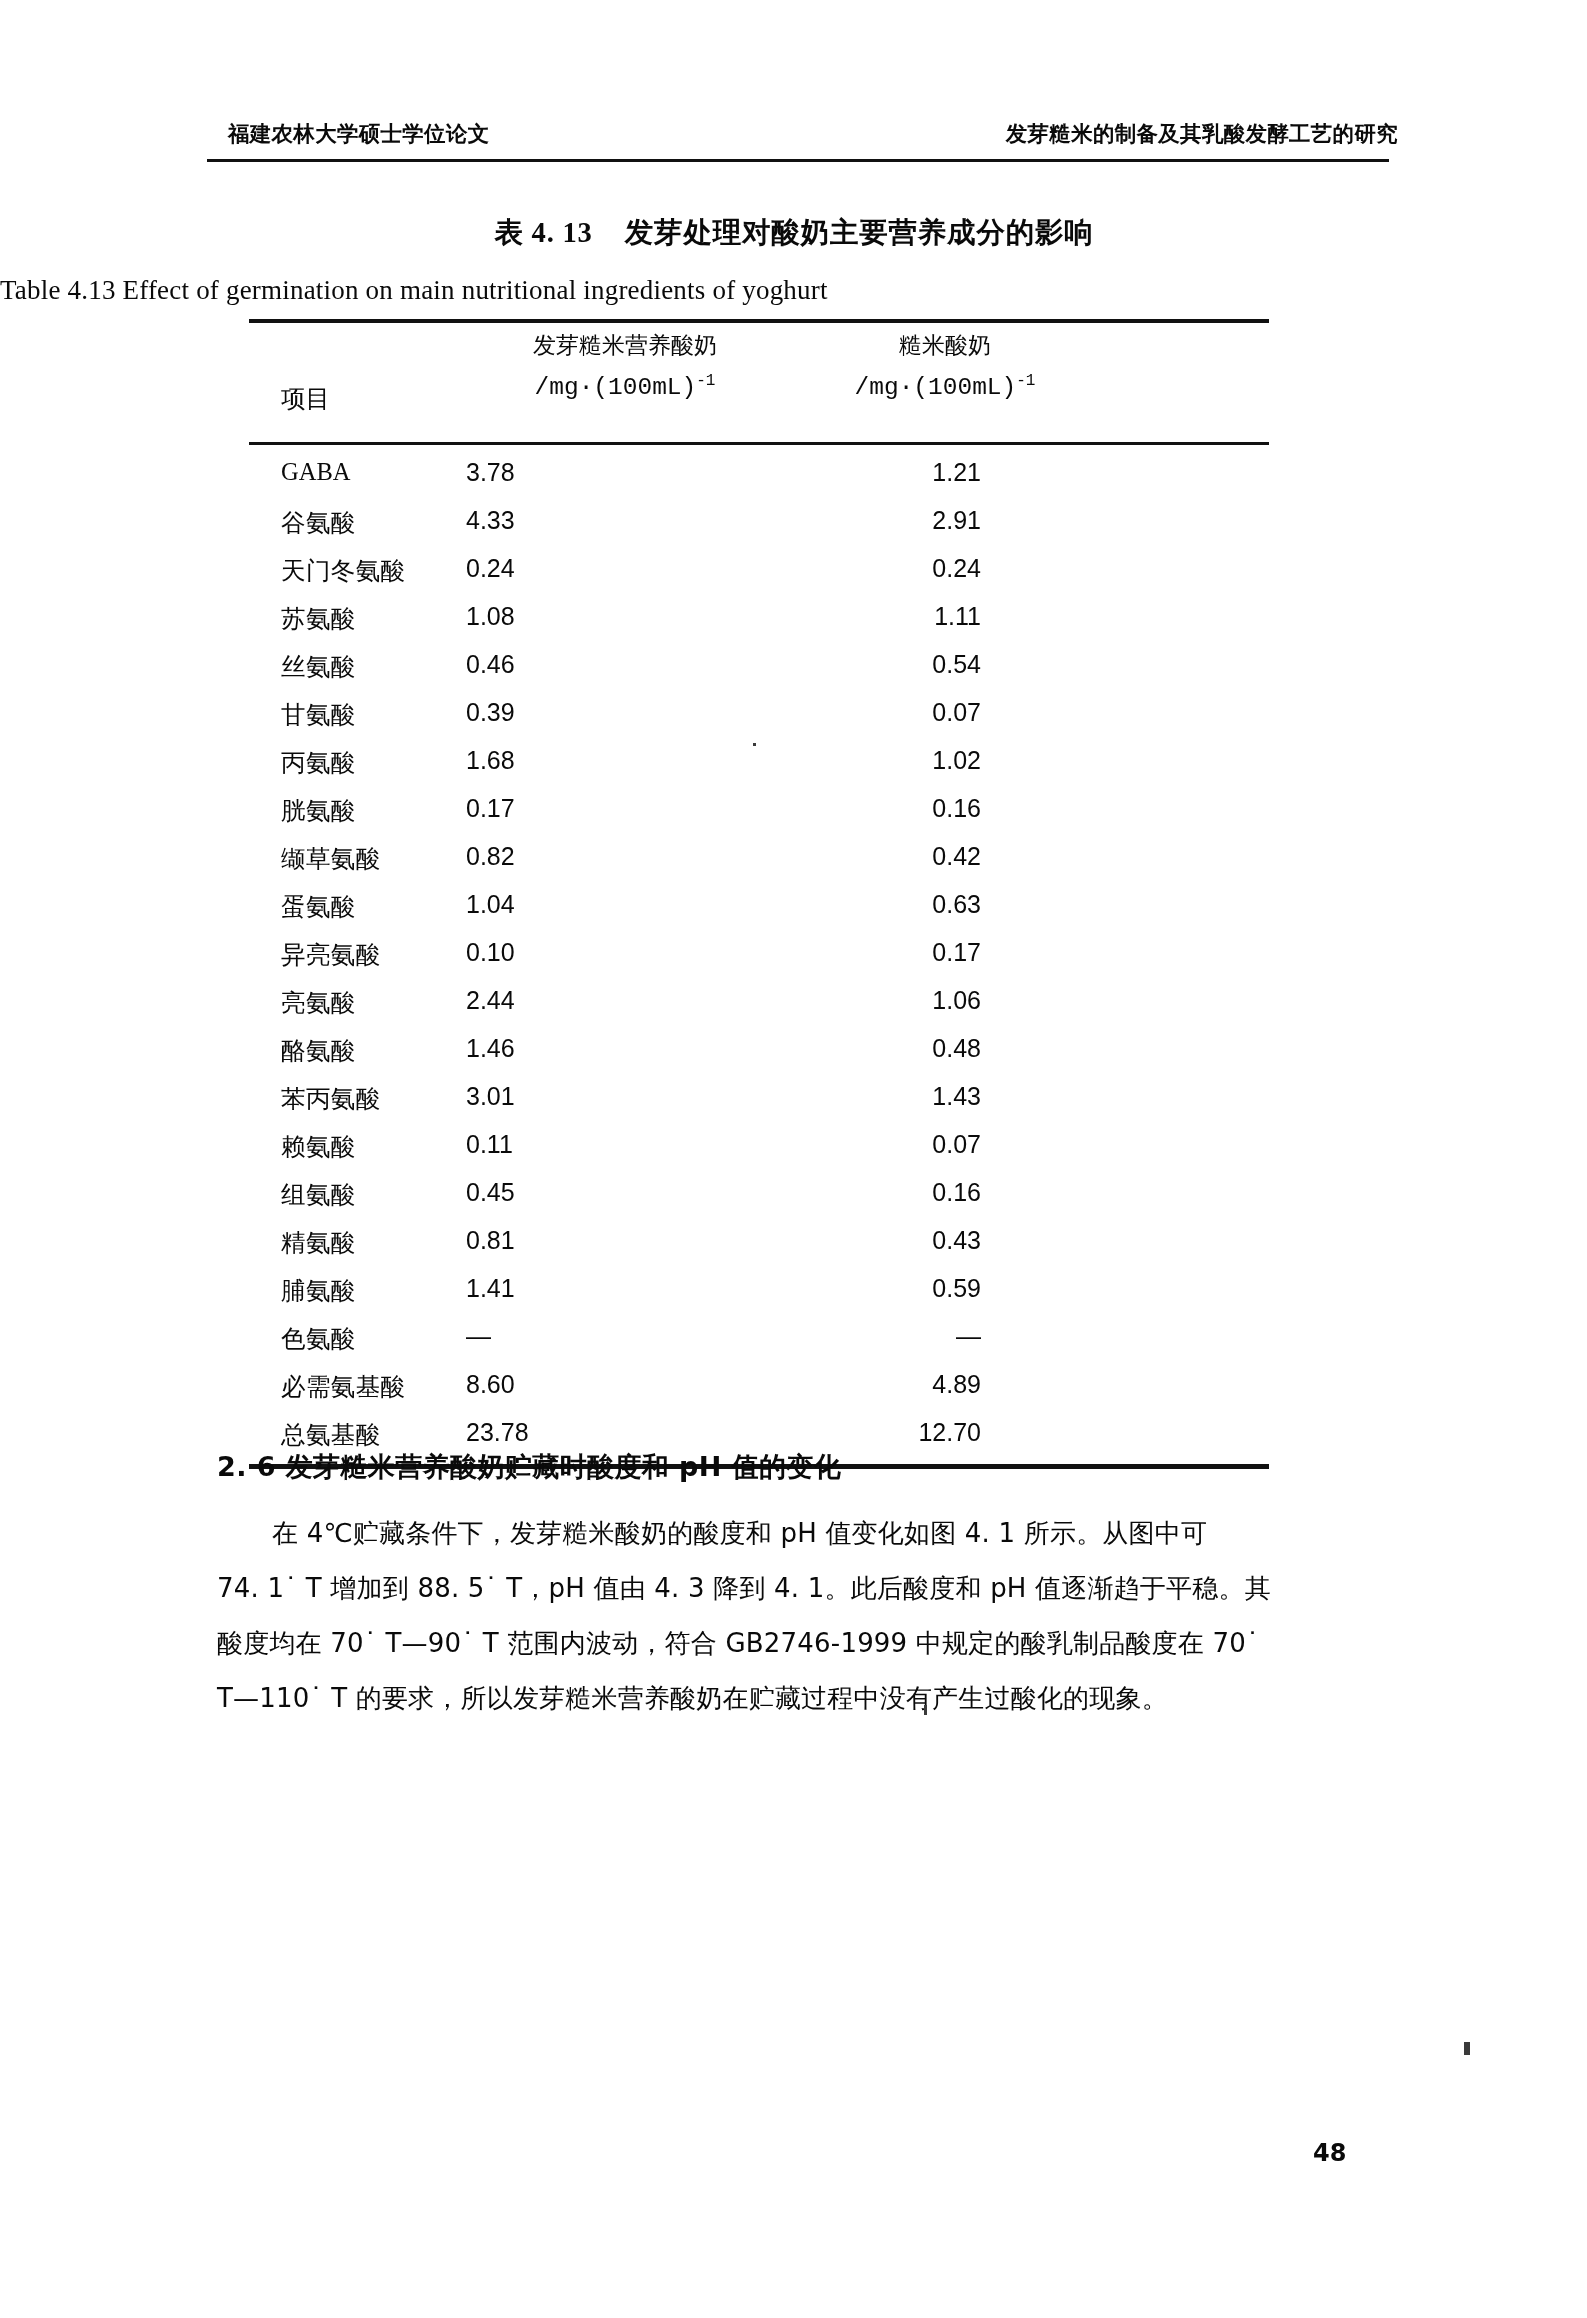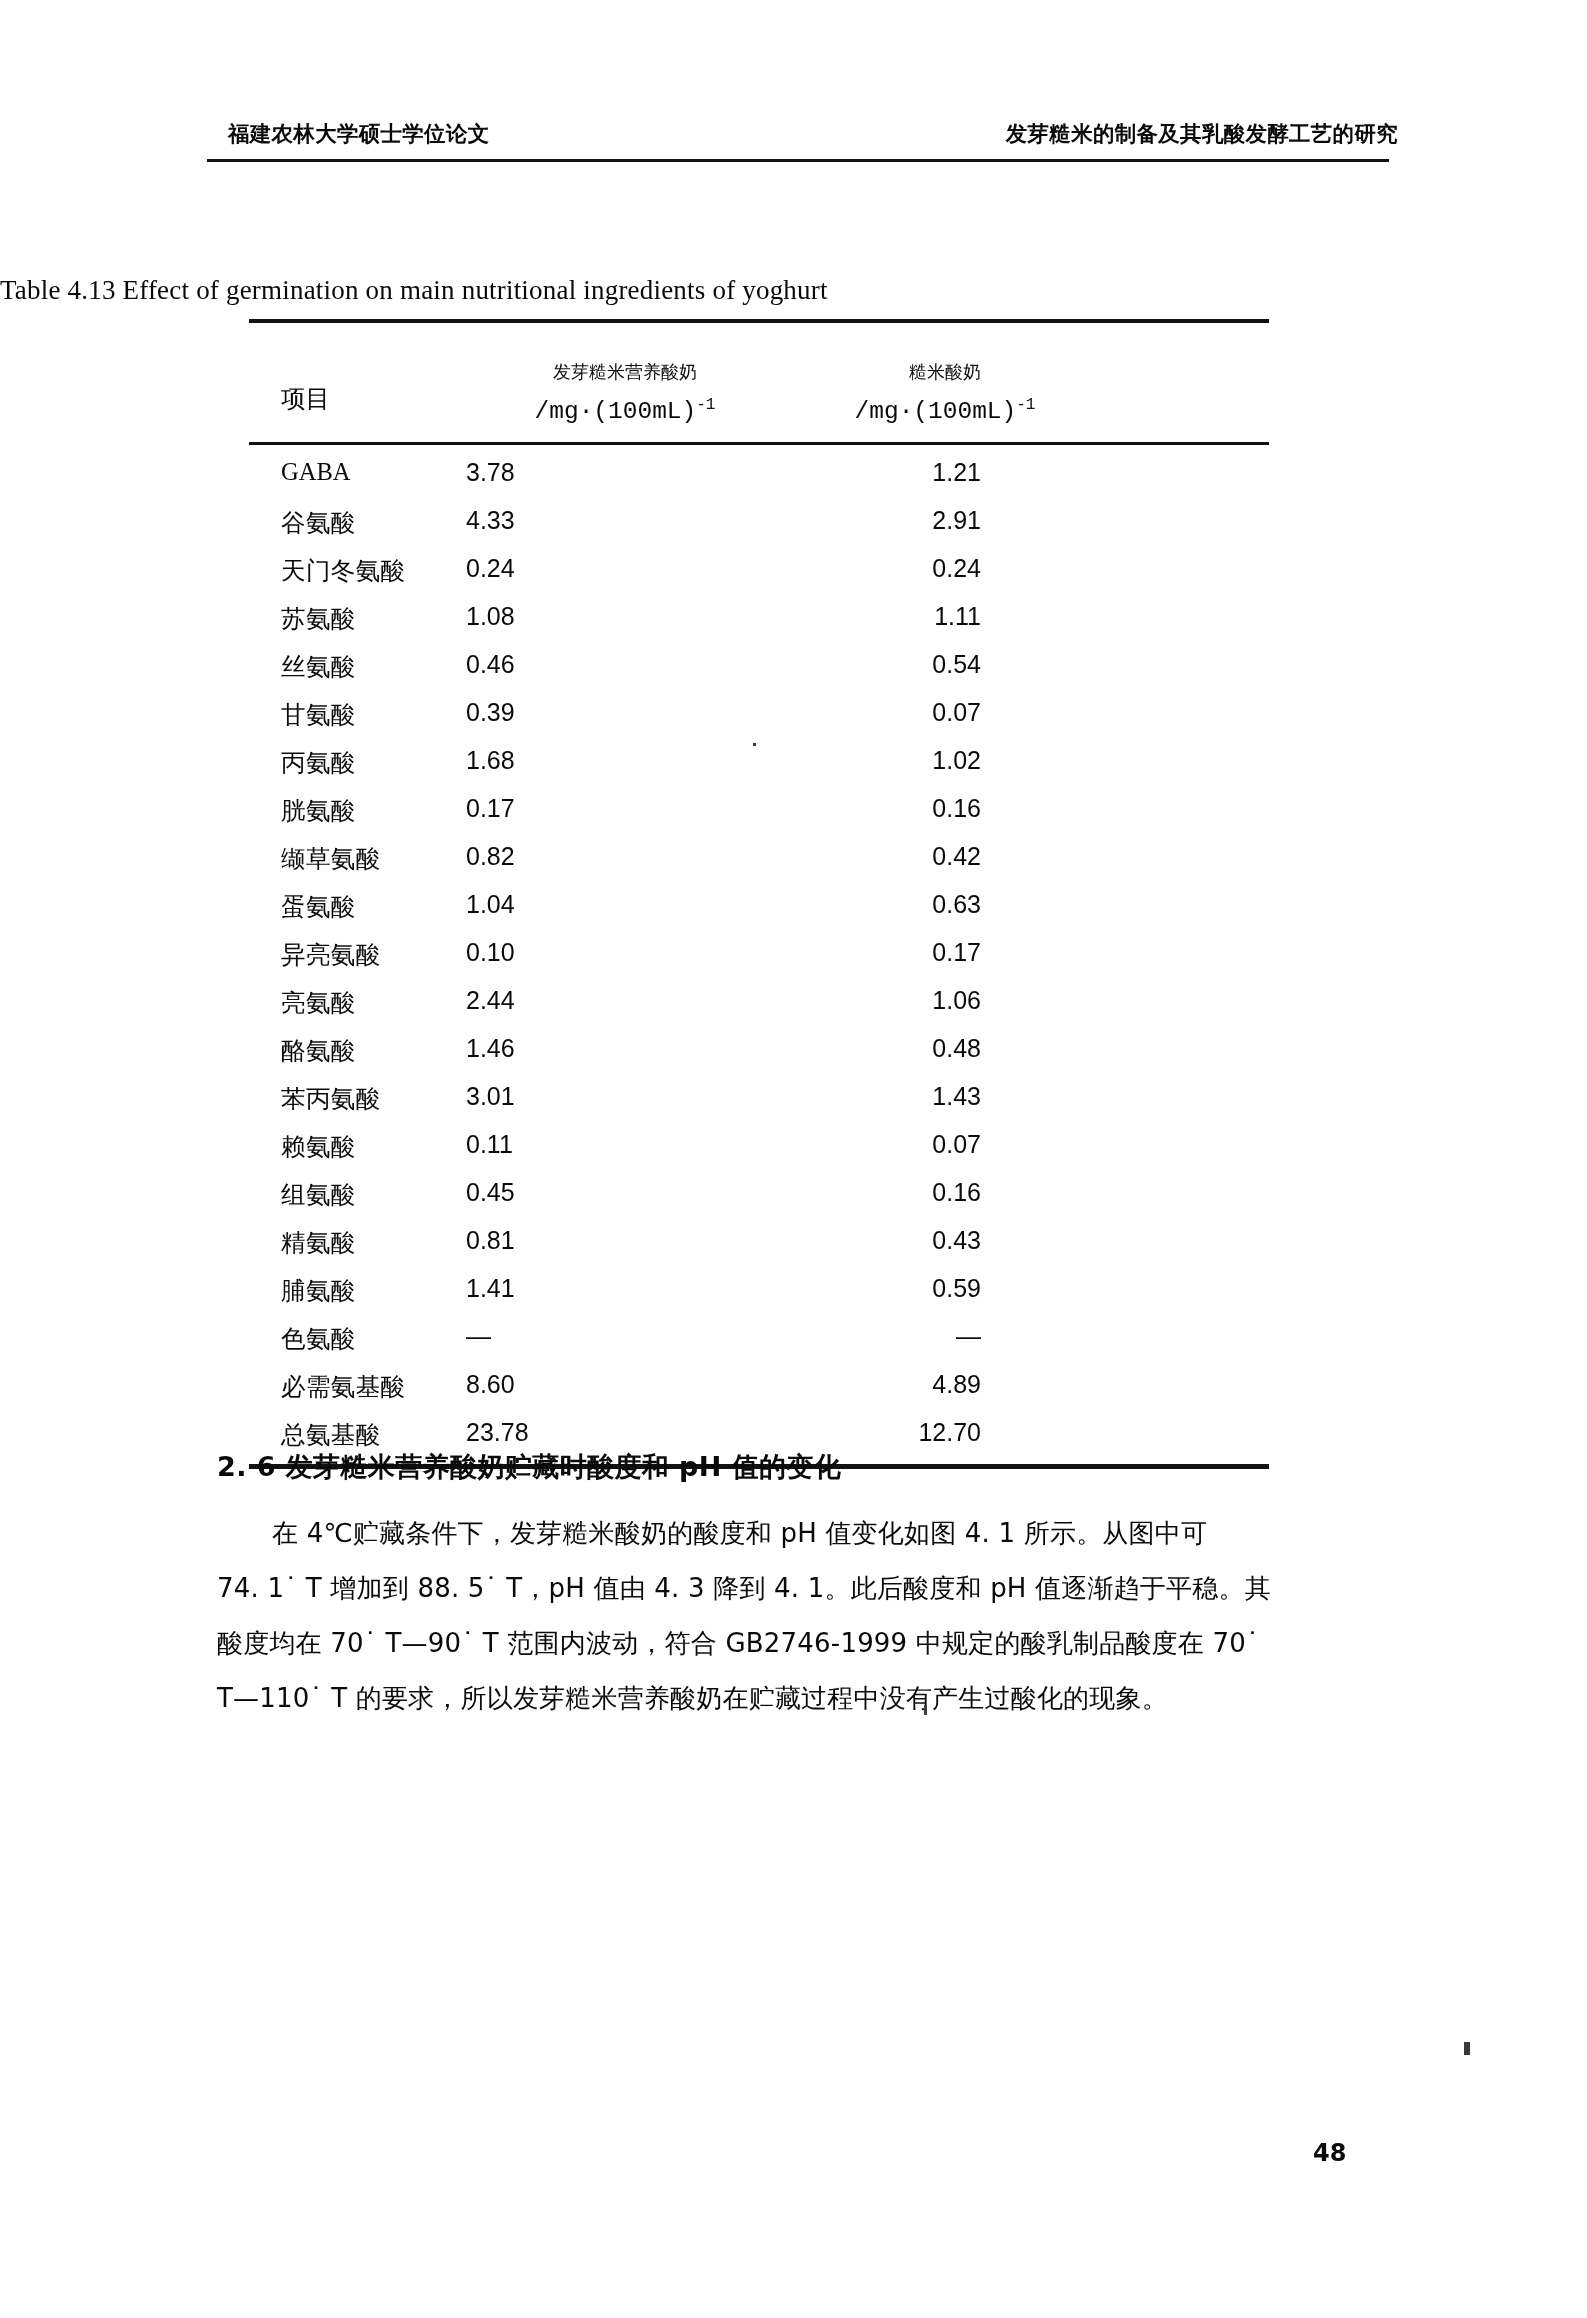--- a/index.html
+++ b/index.html
@@ -98,24 +98,23 @@
     text-align: center;
   }
   .th-col2 {
     position: absolute;
     left: 538px;
     top: 8px;
     width: 316px;
     text-align: center;
   }
   .th-line-cn {
-    font-size: 18px;
+    font-size: 23px;
     font-family: "DejaVu Sans", "Liberation Sans", sans-serif;
     line-height: 1.25;
-    margin-top: 30px;
   }
   .th-line-unit {
     font-size: 24.5px;
     font-family: Liberation Mono, monospace;
     line-height: 1.3;
     margin-top: 11px;
   }
   .th-line-unit sup { font-size: 16px; vertical-align: super; }
 
   .tbody { padding-top: 6.3px; padding-bottom: 4.7px; }
@@ -195,20 +194,23 @@
 <body>
 
 <div class="page">
 
   <div class="running-header">
     <span class="hdr-left">福建农林大学硕士学位论文</span>
     <span class="hdr-right">发芽糙米的制备及其乳酸发酵工艺的研究</span>
   </div>
   <div class="header-rule"></div>
 
+  <div class="table-title-cn">
+    <span class="tnum">表 4. 13</span>&nbsp;&nbsp;&nbsp;<span>发芽处理对酸奶主要营养成分的影响</span>
+  </div>
   <div class="table-title-en">Table 4.13 Effect of germination on main nutritional ingredients of yoghurt</div>
 
   <div class="tbl">
     <div class="rule rule-top"></div>
 
     <div class="thead">
       <div class="th-item">项目</div>
       <div class="th-col1">
         <div class="th-line-cn">发芽糙米营养酸奶</div>
         <div class="th-line-unit"><span>/mg·(100mL)</span><sup>-1</sup></div>

